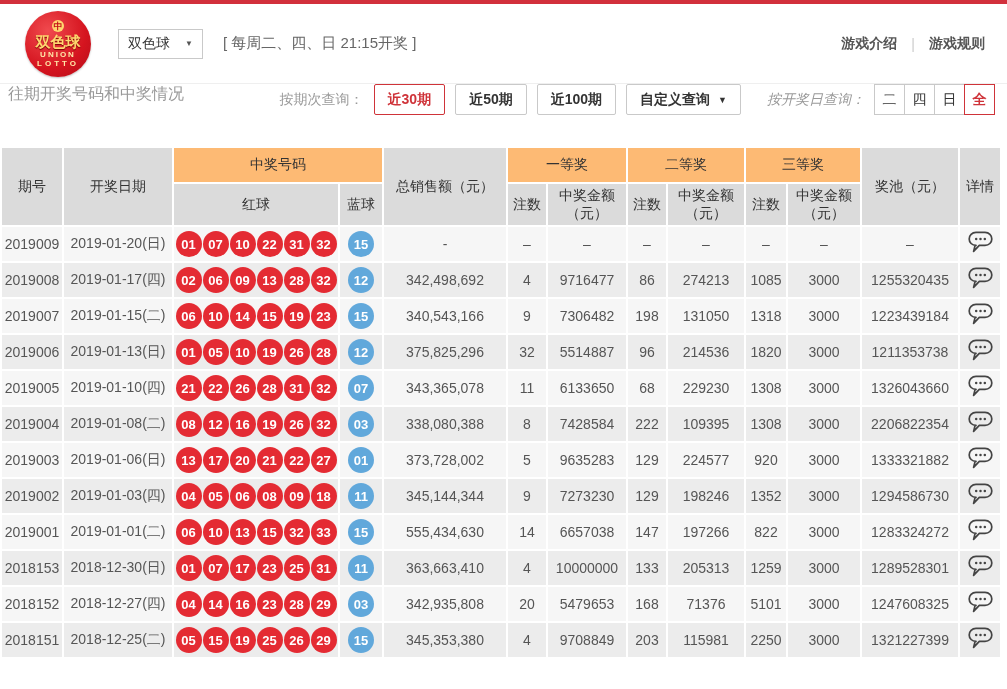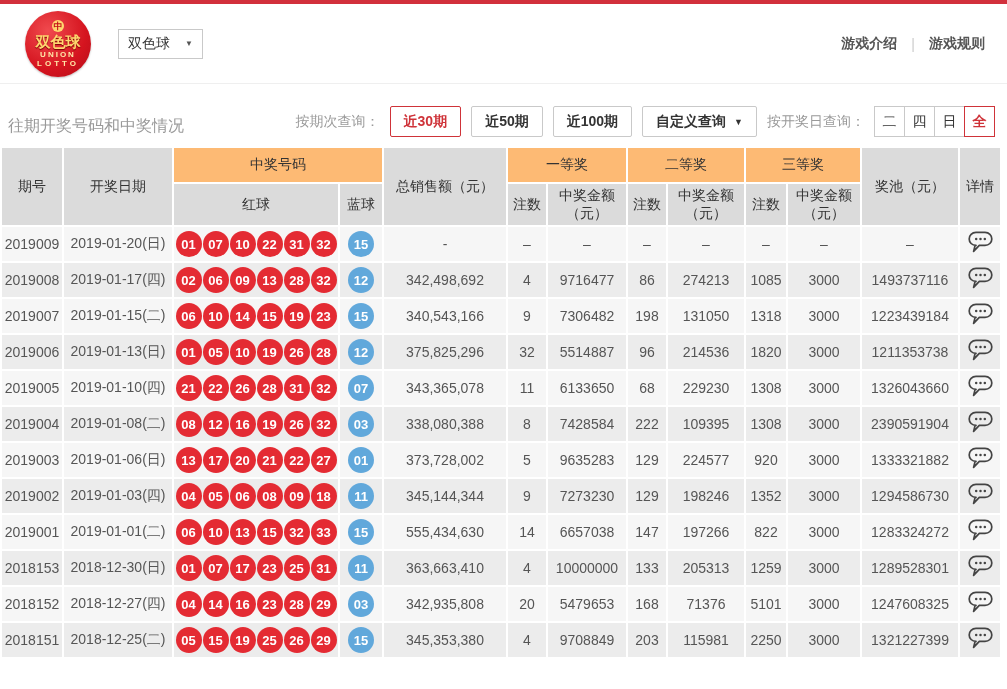--- a/index.html
+++ b/index.html
@@ -28,21 +28,21 @@
   .select-box .caret { font-size:8px; color:#555; }
 
   .schedule { margin-left:20px; font-size:15px; color:#666; }
 
   .header-links { margin-left:auto; margin-right:22px; font-size:14px; color:#555;
     display:flex; align-items:center; }
   .header-links a { color:#555; text-decoration:none; cursor:pointer;font-weight:bold; }
   .header-links .sep { color:#ccc; margin:0 14px; }
 
   
-  .filter-bar { height:53px; display:flex; align-items:flex-end; padding:0 12px 0 8px; background:#fff; }
+  .filter-bar { height:53px; display:flex; align-items:flex-start; padding:0 12px 0 8px; background:#fff; }
   .section-title { font-size:16px; color:#999; }
   .filter-right { margin-left:auto; display:flex; align-items:center; }
   .q-label { font-size:14px; color:#999; }
   .pill { height:31px; padding:10px 13px; border:1px solid #c9c9c9; border-radius:2px;
     background:#fff; font-size:14px; font-weight:bold; color:#333;
     display:flex; align-items:center; margin-left:10px; cursor:pointer; }
   .pill.active { color:#cf3339; border-color:#cf3339; }
   .pill .caret { font-size:9px; color:#333; margin-left:8px; }
   .day-group { display:flex; margin-left:10px; }
   .day { width:31px; height:31px; border:1px solid #c9c9c9; margin-left:-1px;
@@ -79,20 +79,21 @@
   <div class="logo">
     <div class="crest">中</div>
     <div class="t1">双色球</div>
     <div class="t2">UNION</div>
     <div class="t3">LOTTO</div>
   </div>
   <div class="select-box">
     <span>双色球</span>
     <span class="caret">▼</span>
   </div>
+  <div class="schedule">[ 每周二、四、日 21:15开奖 ]</div>
   <div class="header-links">
     <a>游戏介绍</a>
     <span class="sep">|</span>
     <a>游戏规则</a>
   </div>
 </div>
 
 <div class="filter-bar">
   <div class="section-title">往期开奖号码和中奖情况</div>
   <div class="filter-right">
@@ -103,21 +104,21 @@
     <div class="pill">
       <span>近50期</span>
     </div>
     <div class="pill">
       <span>近100期</span>
     </div>
     <div class="pill">
       <span>自定义查询</span>
       <span class="caret">▼</span>
     </div>
-    <span class="q-label" style="margin-left:10px;">按开奖日查询：</span>
+    <span class="q-label" style="margin-left:26px;font-style:italic;">按开奖日查询：</span>
     <div class="day-group">
       <div class="day">二</div>
       <div class="day">四</div>
       <div class="day">日</div>
       <div class="day active">全</div>
     </div>
   </div>
 </div>
 
 <table>
@@ -192,21 +193,21 @@
     <td class="c-date">2019-01-17(四)</td>
     <td class="c-red"><span class="ball red">02</span><span class="ball red">06</span><span class="ball red">09</span><span class="ball red">13</span><span class="ball red">28</span><span class="ball red">32</span></td>
     <td class="c-blue"><span class="ball blue">12</span></td>
     <td class="c-sales">342,498,692</td>
     <td class="c-p1c">4</td>
     <td class="c-p1a">9716477</td>
     <td class="c-p2c">86</td>
     <td class="c-p2a">274213</td>
     <td class="c-p3c">1085</td>
     <td class="c-p3a">3000</td>
-    <td class="c-pool">1493737116</td>
+    <td class="c-pool">1255320435</td>
     <td class="c-detail">
       <span class="detail-btn">
         <svg width="25" height="23" viewBox="0 0 25 23">
           <path d="M8 1.4 L17 1.4 C21 1.4 23.8 4.3 23.8 7.9 C23.8 11.5 21 14.4 17 14.4 L11.3 14.4 L5.6 20.4 L7.1 14.4 L8 14.4 C4 14.4 1.2 11.5 1.2 7.9 C1.2 4.3 4 1.4 8 1.4 Z" fill="none" stroke="#444" stroke-width="1.7" stroke-linejoin="round"></path>
           <circle cx="8.2" cy="8" r="1.25" fill="#444"></circle>
           <circle cx="12.5" cy="8" r="1.25" fill="#444"></circle>
           <circle cx="16.8" cy="8" r="1.25" fill="#444"></circle>
         </svg>
       </span>
     </td>
@@ -288,21 +289,21 @@
     <td class="c-date">2019-01-08(二)</td>
     <td class="c-red"><span class="ball red">08</span><span class="ball red">12</span><span class="ball red">16</span><span class="ball red">19</span><span class="ball red">26</span><span class="ball red">32</span></td>
     <td class="c-blue"><span class="ball blue">03</span></td>
     <td class="c-sales">338,080,388</td>
     <td class="c-p1c">8</td>
     <td class="c-p1a">7428584</td>
     <td class="c-p2c">222</td>
     <td class="c-p2a">109395</td>
     <td class="c-p3c">1308</td>
     <td class="c-p3a">3000</td>
-    <td class="c-pool">2390591904</td>
+    <td class="c-pool">2206822354</td>
     <td class="c-detail">
       <span class="detail-btn">
         <svg width="25" height="23" viewBox="0 0 25 23">
           <path d="M8 1.4 L17 1.4 C21 1.4 23.8 4.3 23.8 7.9 C23.8 11.5 21 14.4 17 14.4 L11.3 14.4 L5.6 20.4 L7.1 14.4 L8 14.4 C4 14.4 1.2 11.5 1.2 7.9 C1.2 4.3 4 1.4 8 1.4 Z" fill="none" stroke="#444" stroke-width="1.7" stroke-linejoin="round"></path>
           <circle cx="8.2" cy="8" r="1.25" fill="#444"></circle>
           <circle cx="12.5" cy="8" r="1.25" fill="#444"></circle>
           <circle cx="16.8" cy="8" r="1.25" fill="#444"></circle>
         </svg>
       </span>
     </td>

